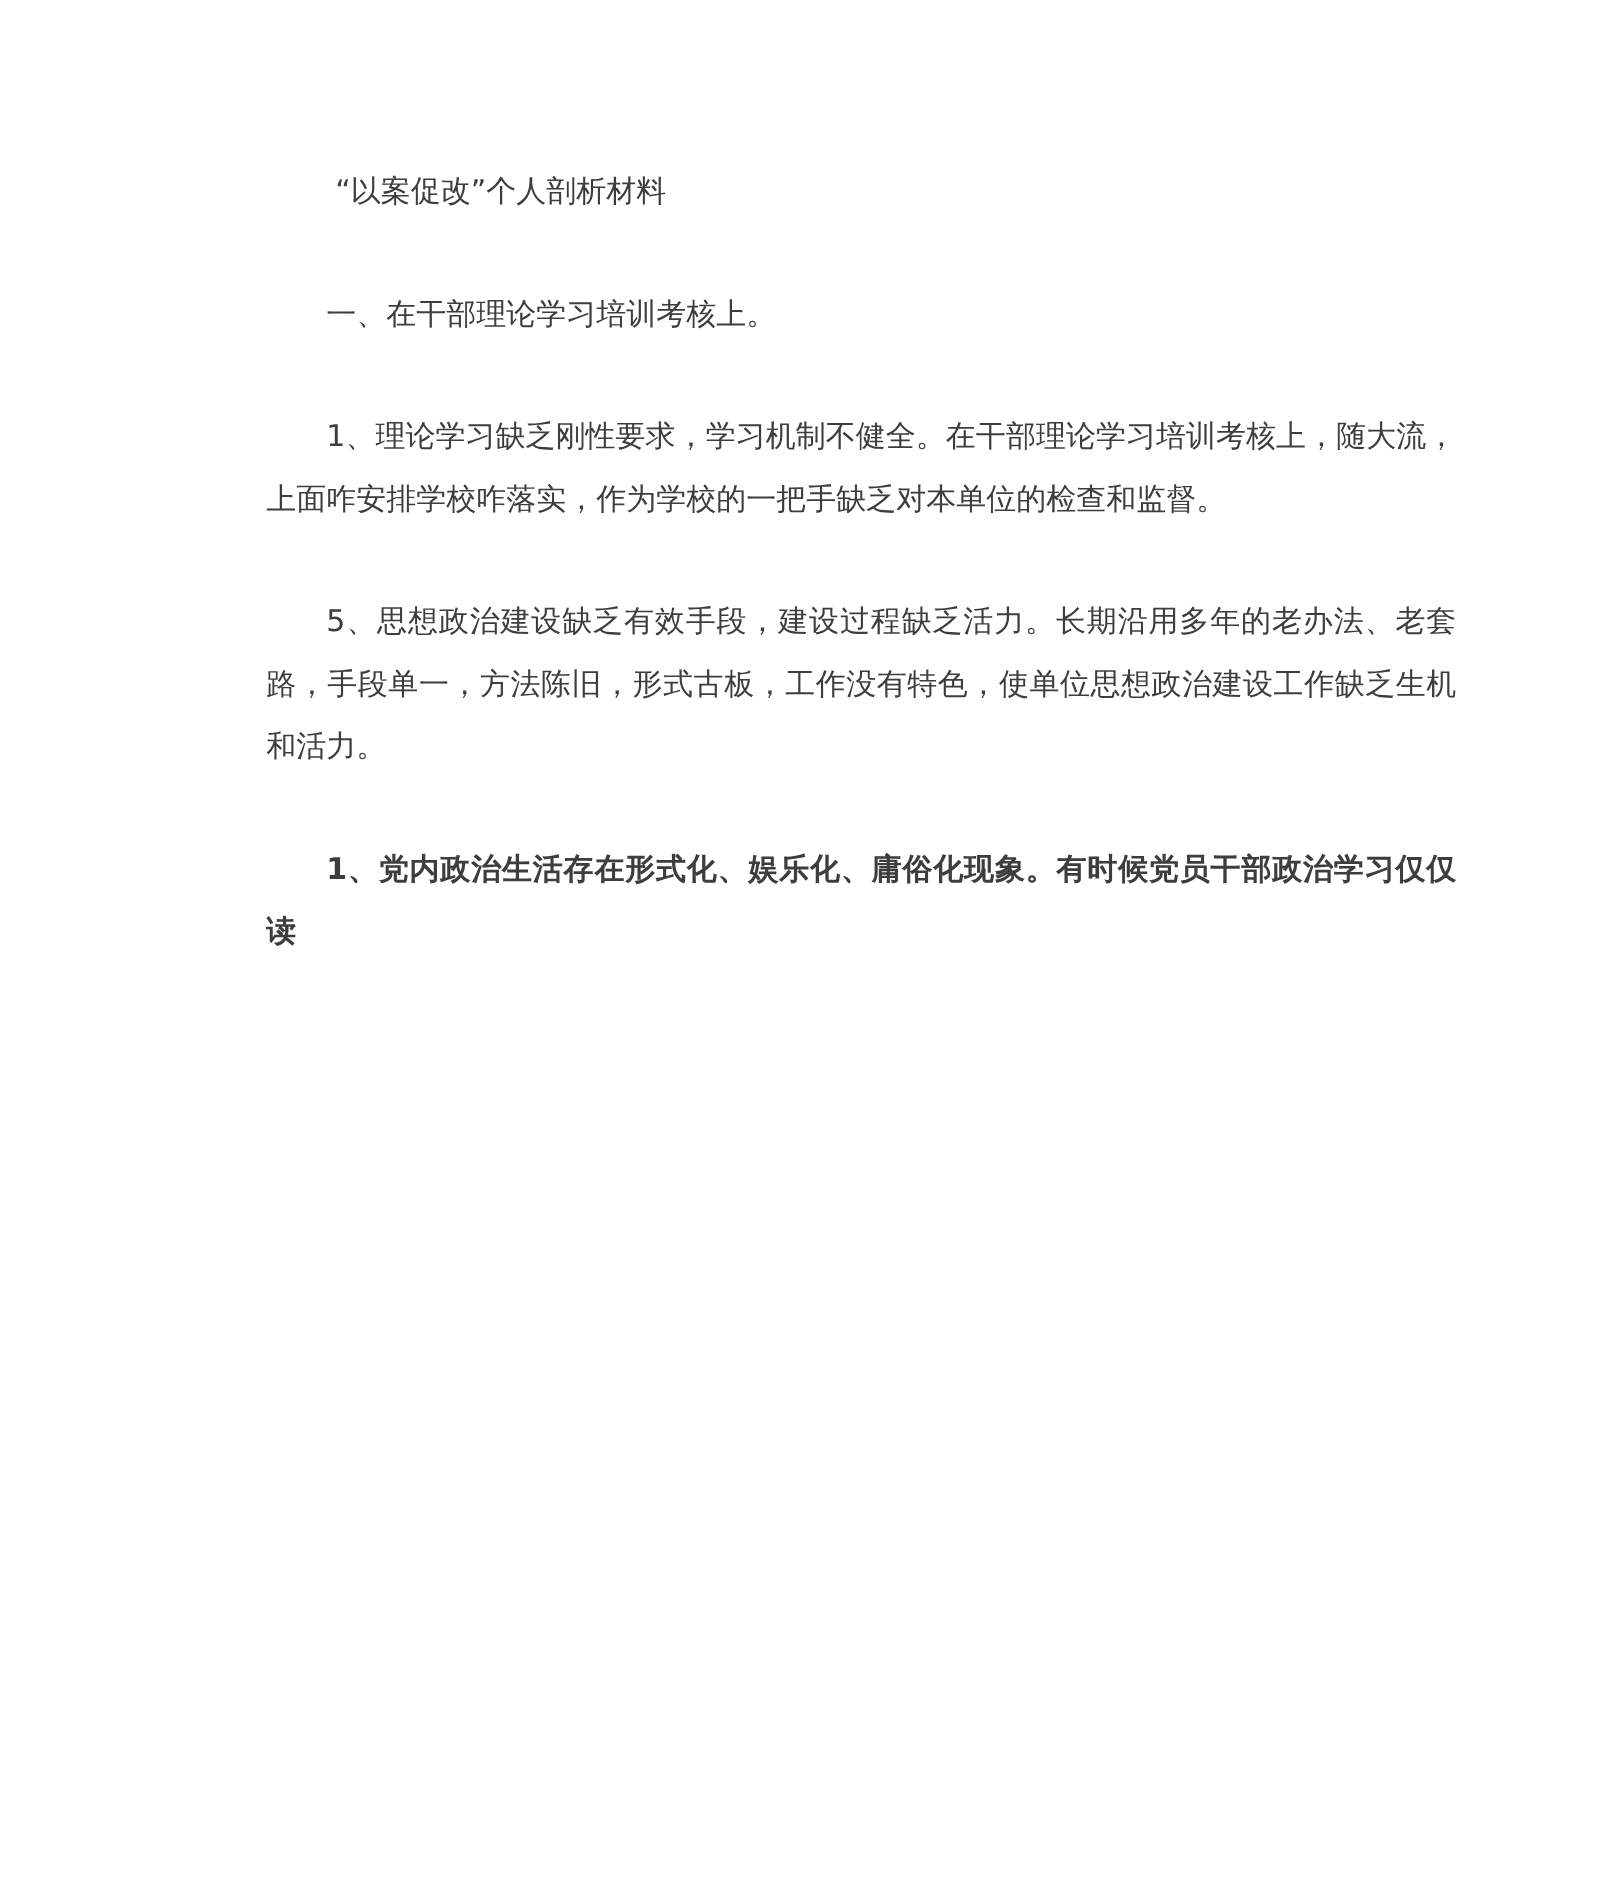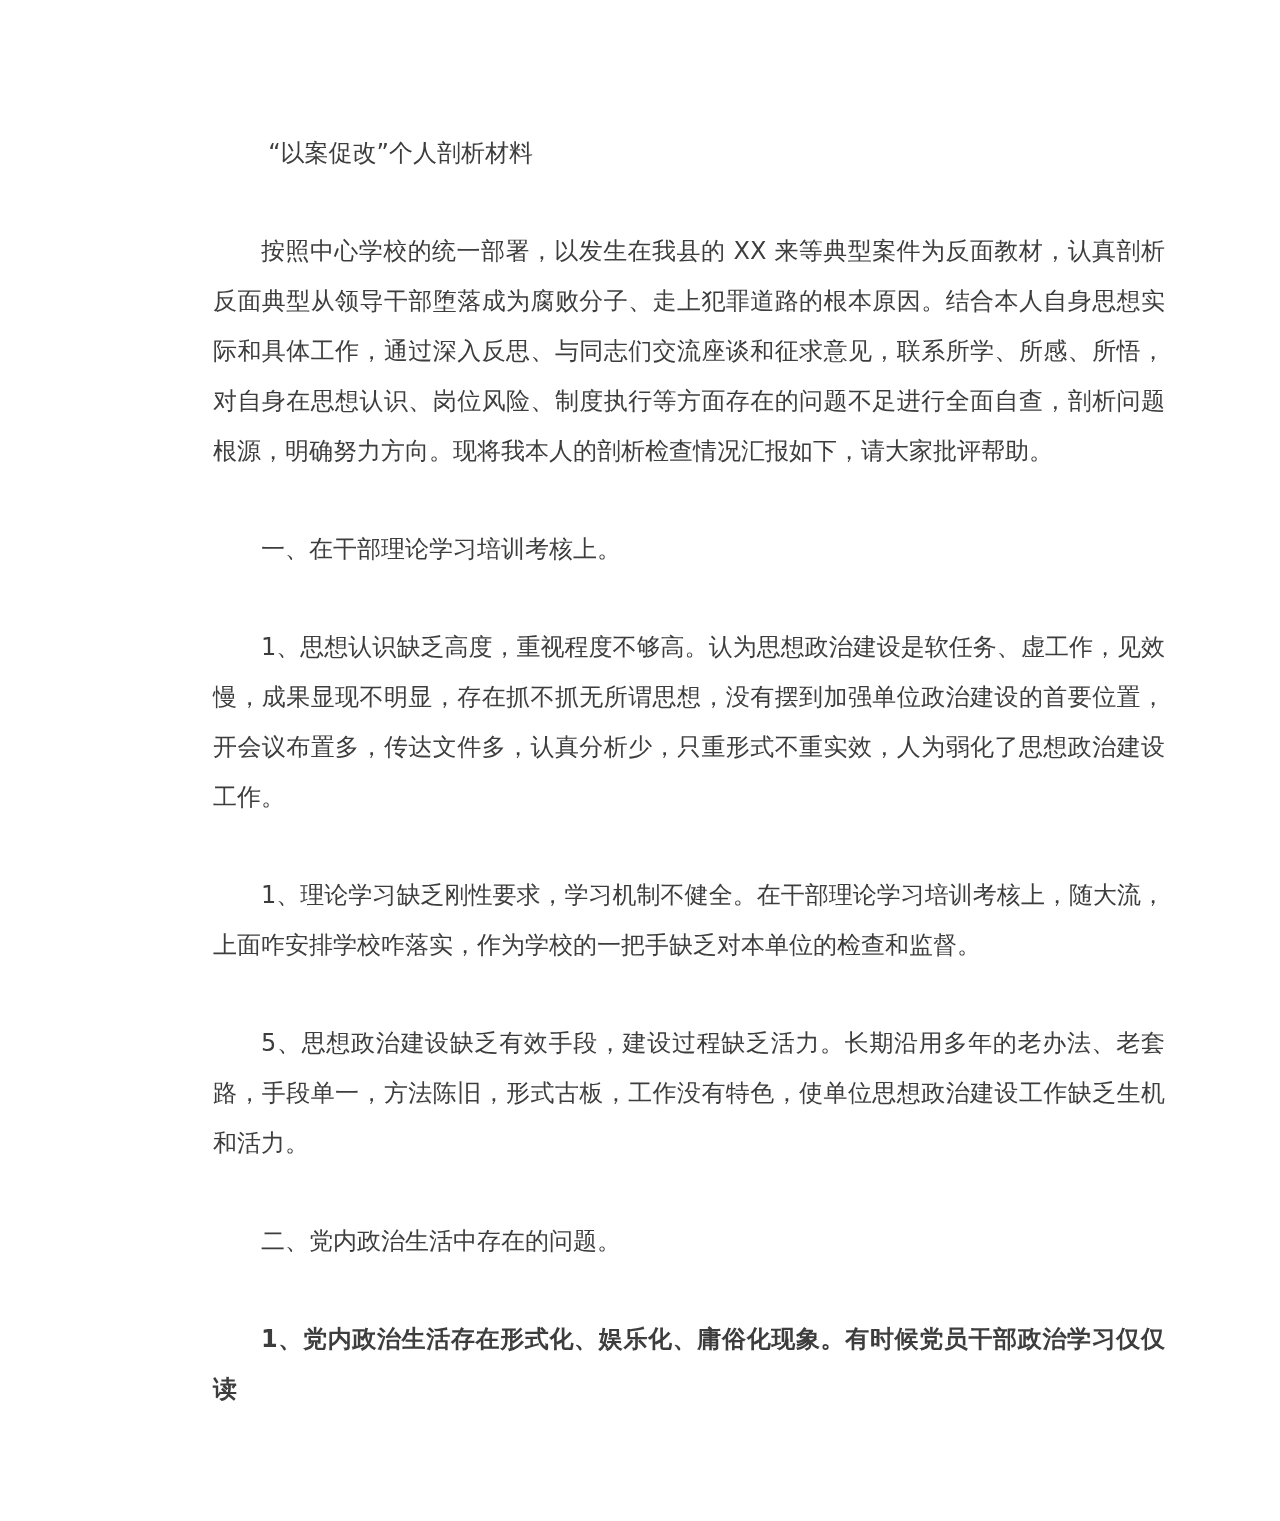--- a/index.html
+++ b/index.html
@@ -41,21 +41,18 @@
     margin-bottom: 0;
     font-weight: bold;
   }
 </style>
 </head>
 <body>
 
 <div class="page">
   <h1 class="doc-title">“以案促改”个人剖析材料</h1>
   <div id="paragraphs">
-      <p class="doc-paragraph">按照中心学校的统一部署，以发生在我县的 XX 来等典型案件为反面教材，认真剖析反面典型从领导干部堕落成为腐败分子、走上犯罪道路的根本原因。结合本人自身思想实际和具体工作，通过深入反思、与同志们交流座谈和征求意见，联系所学、所感、所悟，对自身在思想认识、岗位风险、制度执行等方面存在的问题不足进行全面自查，剖析问题根源，明确努力方向。现将我本人的剖析检查情况汇报如下，请大家批评帮助。</p>
       <p class="doc-paragraph">一、在干部理论学习培训考核上。</p>
-      <p class="doc-paragraph">1、思想认识缺乏高度，重视程度不够高。认为思想政治建设是软任务、虚工作，见效慢，成果显现不明显，存在抓不抓无所谓思想，没有摆到加强单位政治建设的首要位置，开会议布置多，传达文件多，认真分析少，只重形式不重实效，人为弱化了思想政治建设工作。</p>
       <p class="doc-paragraph">1、理论学习缺乏刚性要求，学习机制不健全。在干部理论学习培训考核上，随大流，上面咋安排学校咋落实，作为学校的一把手缺乏对本单位的检查和监督。</p>
       <p class="doc-paragraph">5、思想政治建设缺乏有效手段，建设过程缺乏活力。长期沿用多年的老办法、老套路，手段单一，方法陈旧，形式古板，工作没有特色，使单位思想政治建设工作缺乏生机和活力。</p>
-      <p class="doc-paragraph">二、党内政治生活中存在的问题。</p>
       <p class="doc-paragraph">1、党内政治生活存在形式化、娱乐化、庸俗化现象。有时候党员干部政治学习仅仅读</p>
     </div>
 </div>
 
 </body></html>

